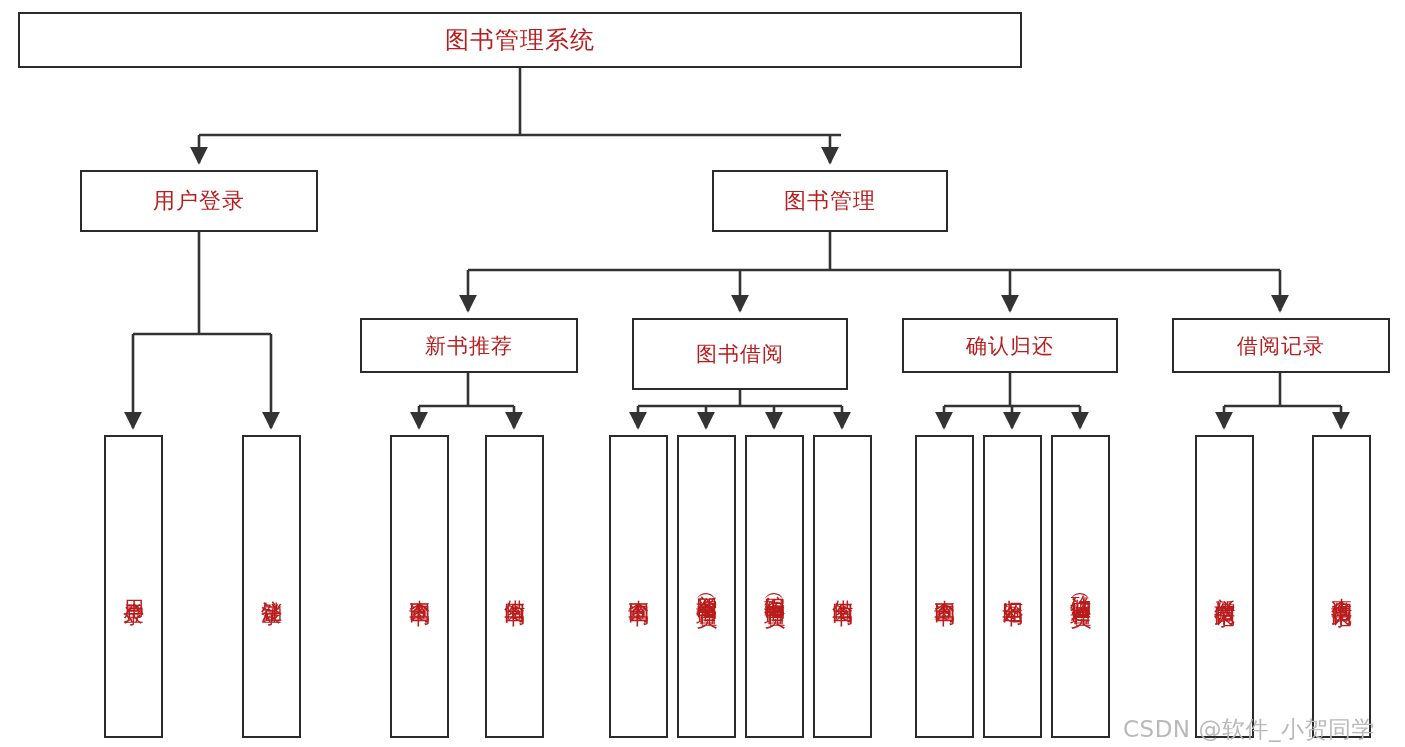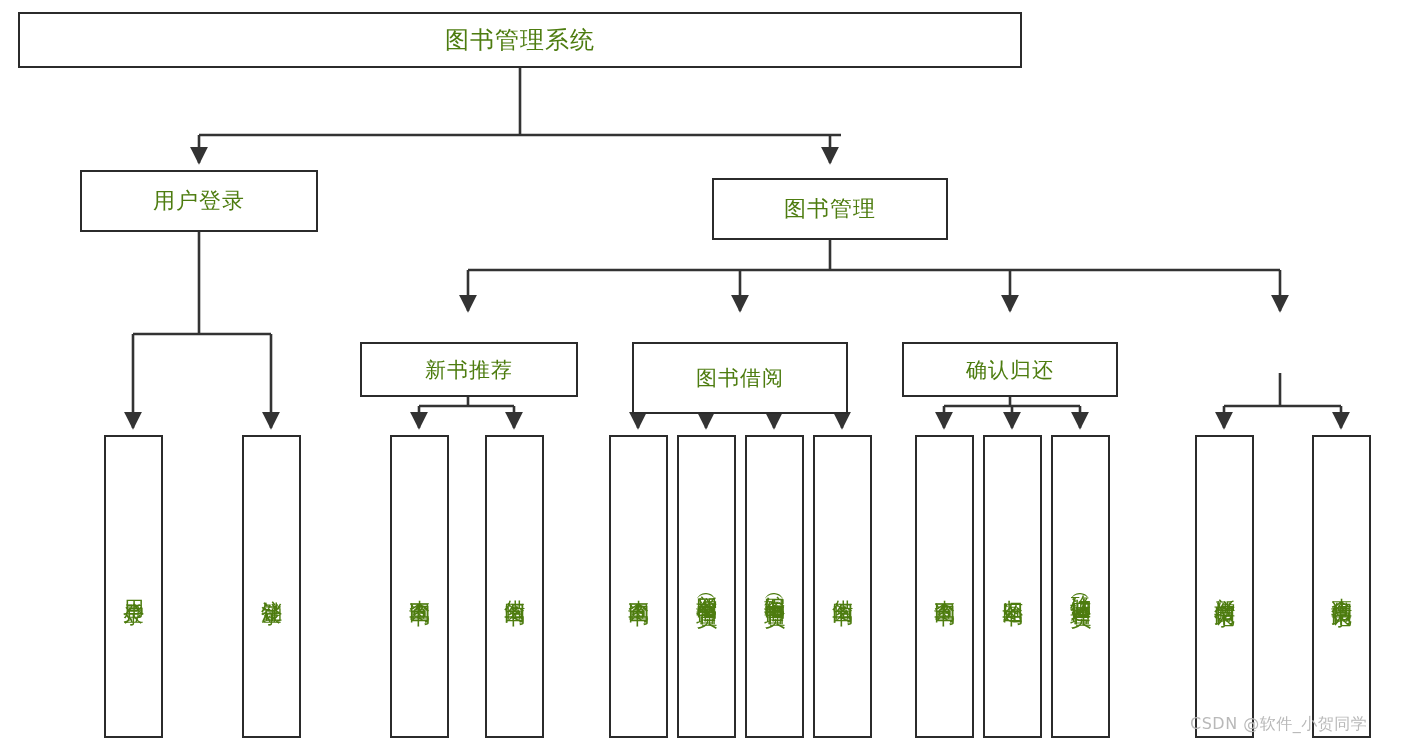--- a/index.html
+++ b/index.html
@@ -27,51 +27,50 @@
   }
   .node {
     position: absolute;
     box-sizing: border-box;
     border: 2.2px solid #2b2b2b;
     background: #ffffff;
     display: flex;
     align-items: center;
     justify-content: center;
     text-align: center;
-    color: #4d7c0f;
+    color: #b91c1c;
   }
   .node.root {
     font-size: 24px;
     letter-spacing: 1px;
   }
   .node.lvl2 {
     font-size: 22px;
     letter-spacing: 1px;
   }
   .node.lvl3 {
     font-size: 21px;
     letter-spacing: 1px;
-    margin-top: 24px;
   }
   .node.leaf {
     font-size: 21px;
     letter-spacing: 2px;
     padding: 4px 0;
   }
   .vtext {
     writing-mode: vertical-rl;
     text-orientation: upright;
     line-height: 1.08;
     white-space: nowrap;
   }
   .watermark {
     position: absolute;
-    left: 1190px;
+    left: 1123px;
     top: 714px;
-    font-size: 16px;
+    font-size: 23px;
     color: #b9b9b9;
     letter-spacing: 0.5px;
     white-space: nowrap;
   }
 </style>
 </head>
 <body>
 
 <div id="canvas">
 
@@ -125,32 +124,35 @@
     </g>
   </svg>
 
   <div class="node root" style="left:18px; top:12px; width:1004px; height:56px;">
     <span>图书管理系统</span>
   </div>
 
   <div class="node lvl2" style="left:80px; top:170px; width:238px; height:62px;">
     <span>用户登录</span>
   </div>
-  <div class="node lvl2" style="left:712px; top:170px; width:236px; height:62px;margin-top:8px;">
+  <div class="node lvl2" style="left:712px; top:170px; width:236px; height:62px;">
     <span>图书管理</span>
   </div>
 
   <div class="node lvl3" style="left:360px; top:318px; width:218px; height:55px;">
     <span>新书推荐</span>
   </div>
   <div class="node lvl3" style="left:632px; top:318px; width:216px; height:72px;">
     <span>图书借阅</span>
   </div>
   <div class="node lvl3" style="left:902px; top:318px; width:216px; height:55px;">
     <span>确认归还</span>
+  </div>
+  <div class="node lvl3" style="left:1172px; top:318px; width:218px; height:55px;">
+    <span>借阅记录</span>
   </div>
 
   <div class="node leaf" style="left:104px; top:435px; width:59px; height:303px;">
     <span class="vtext">用户登录</span>
   </div>
   <div class="node leaf" style="left:242px; top:435px; width:59px; height:303px;">
     <span class="vtext">注销登录</span>
   </div>
 
   <div class="node leaf" style="left:390px; top:435px; width:59px; height:303px;">

